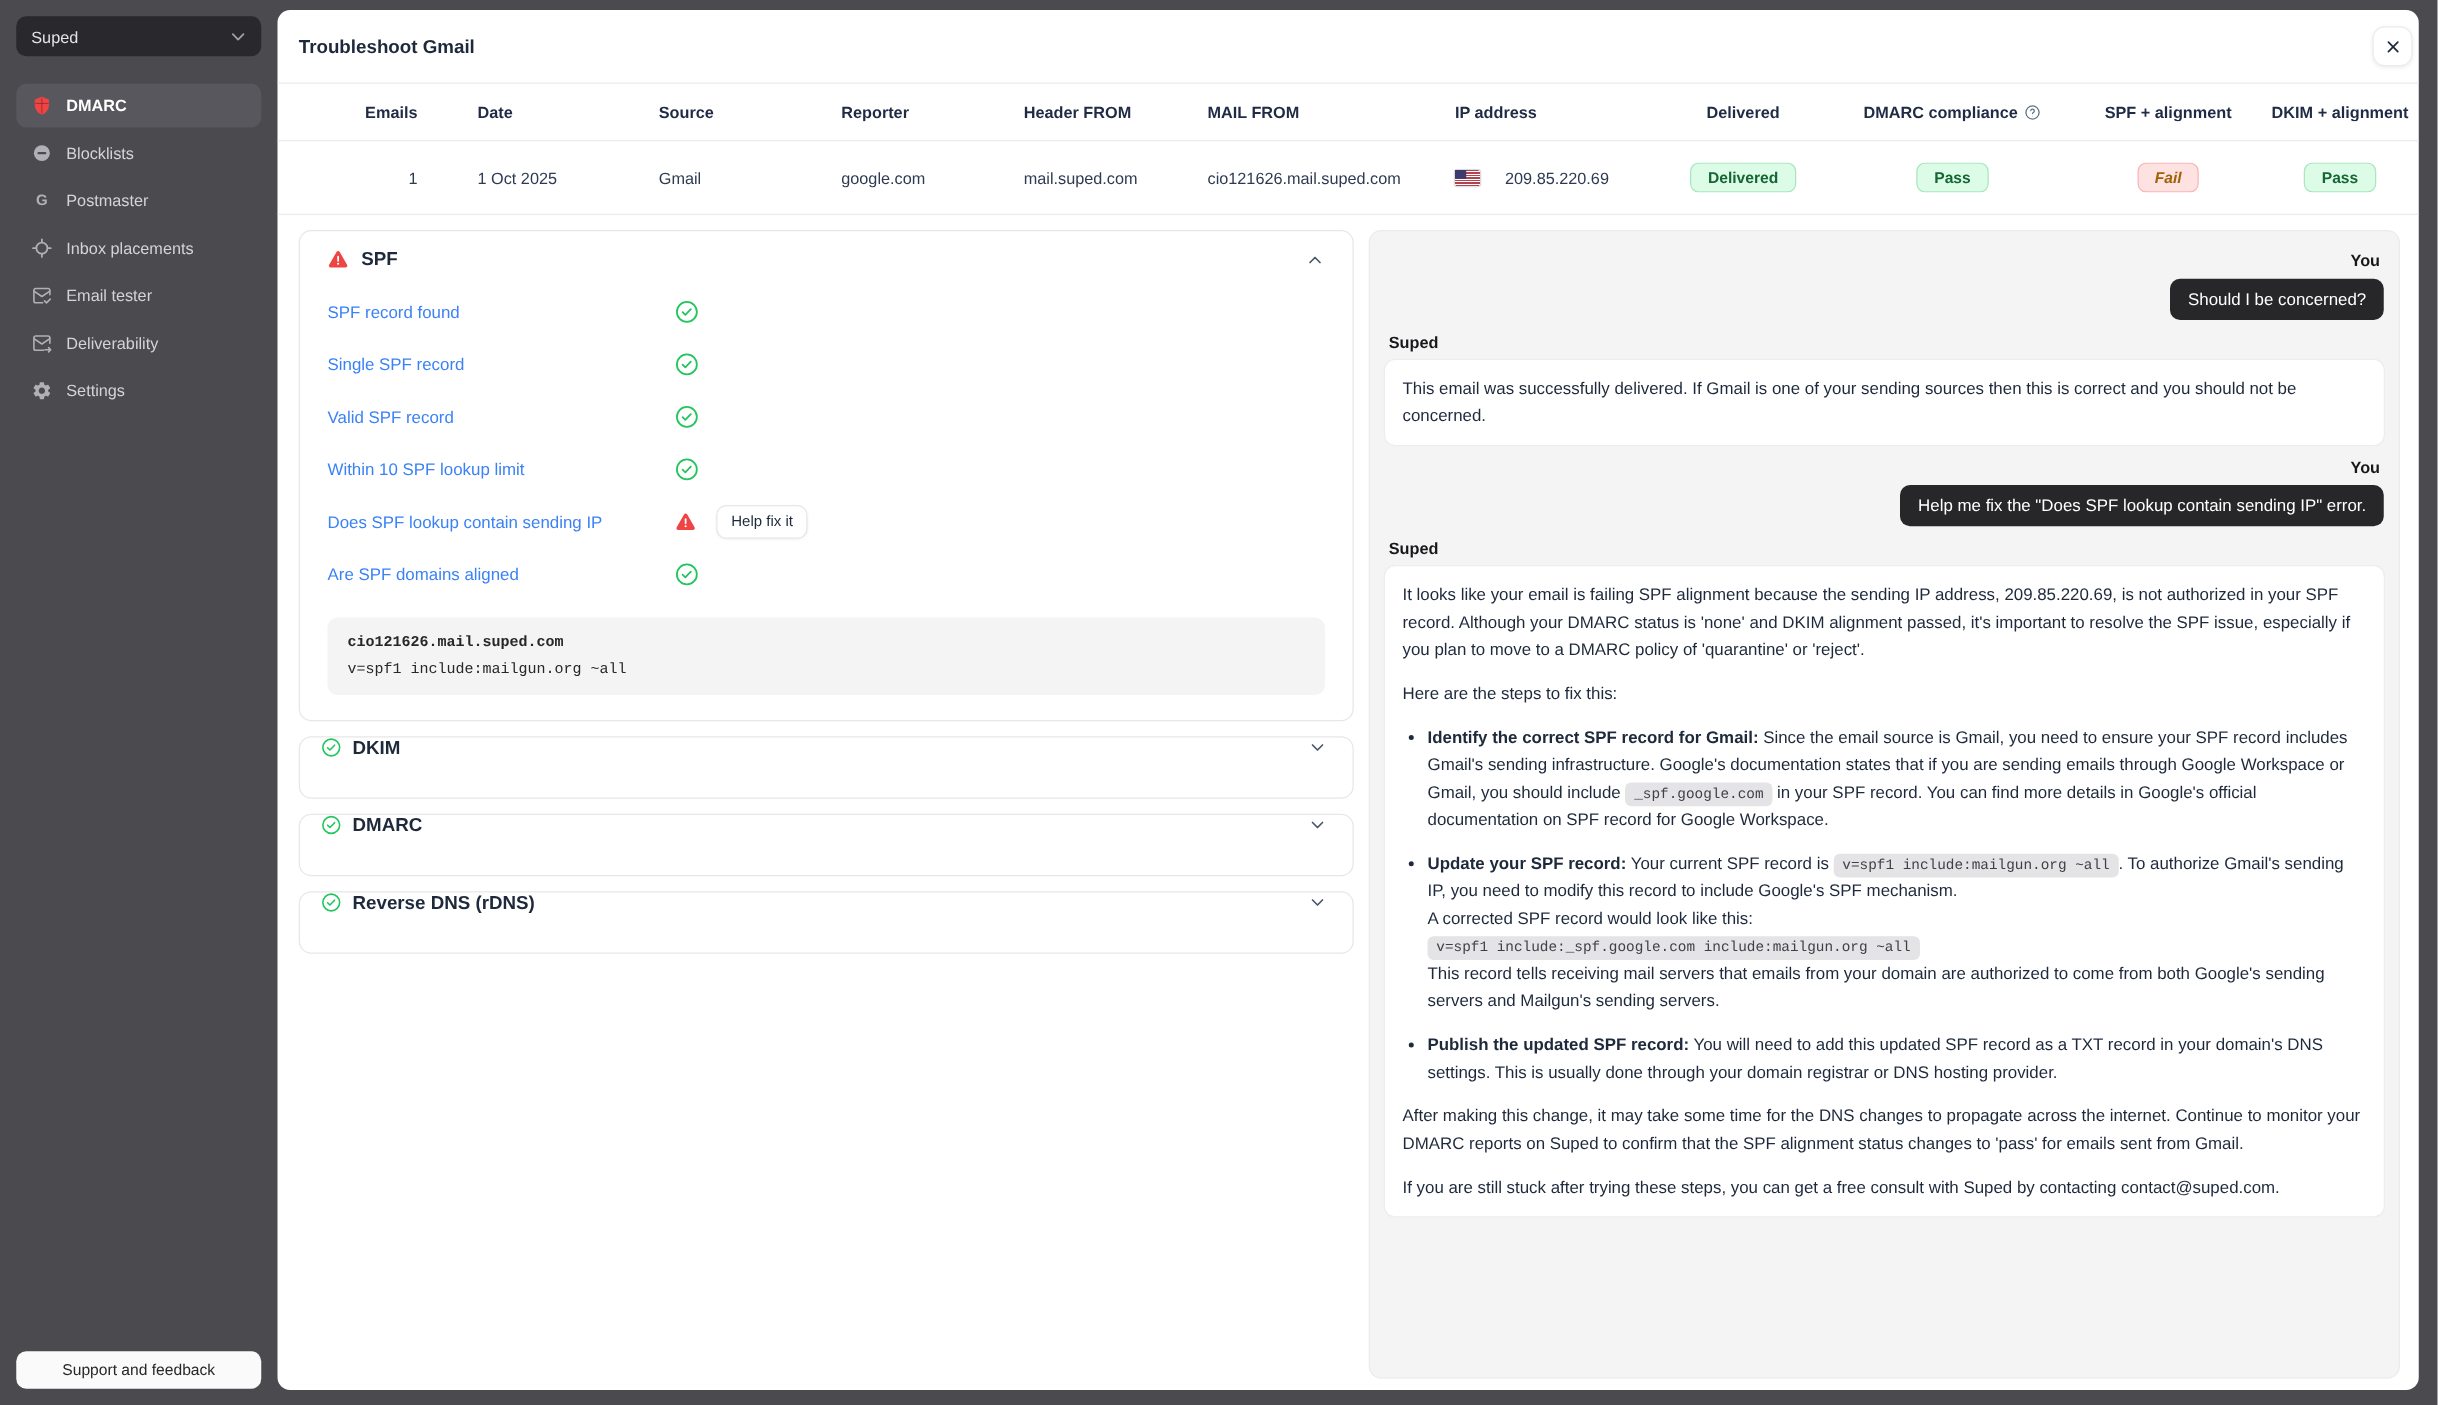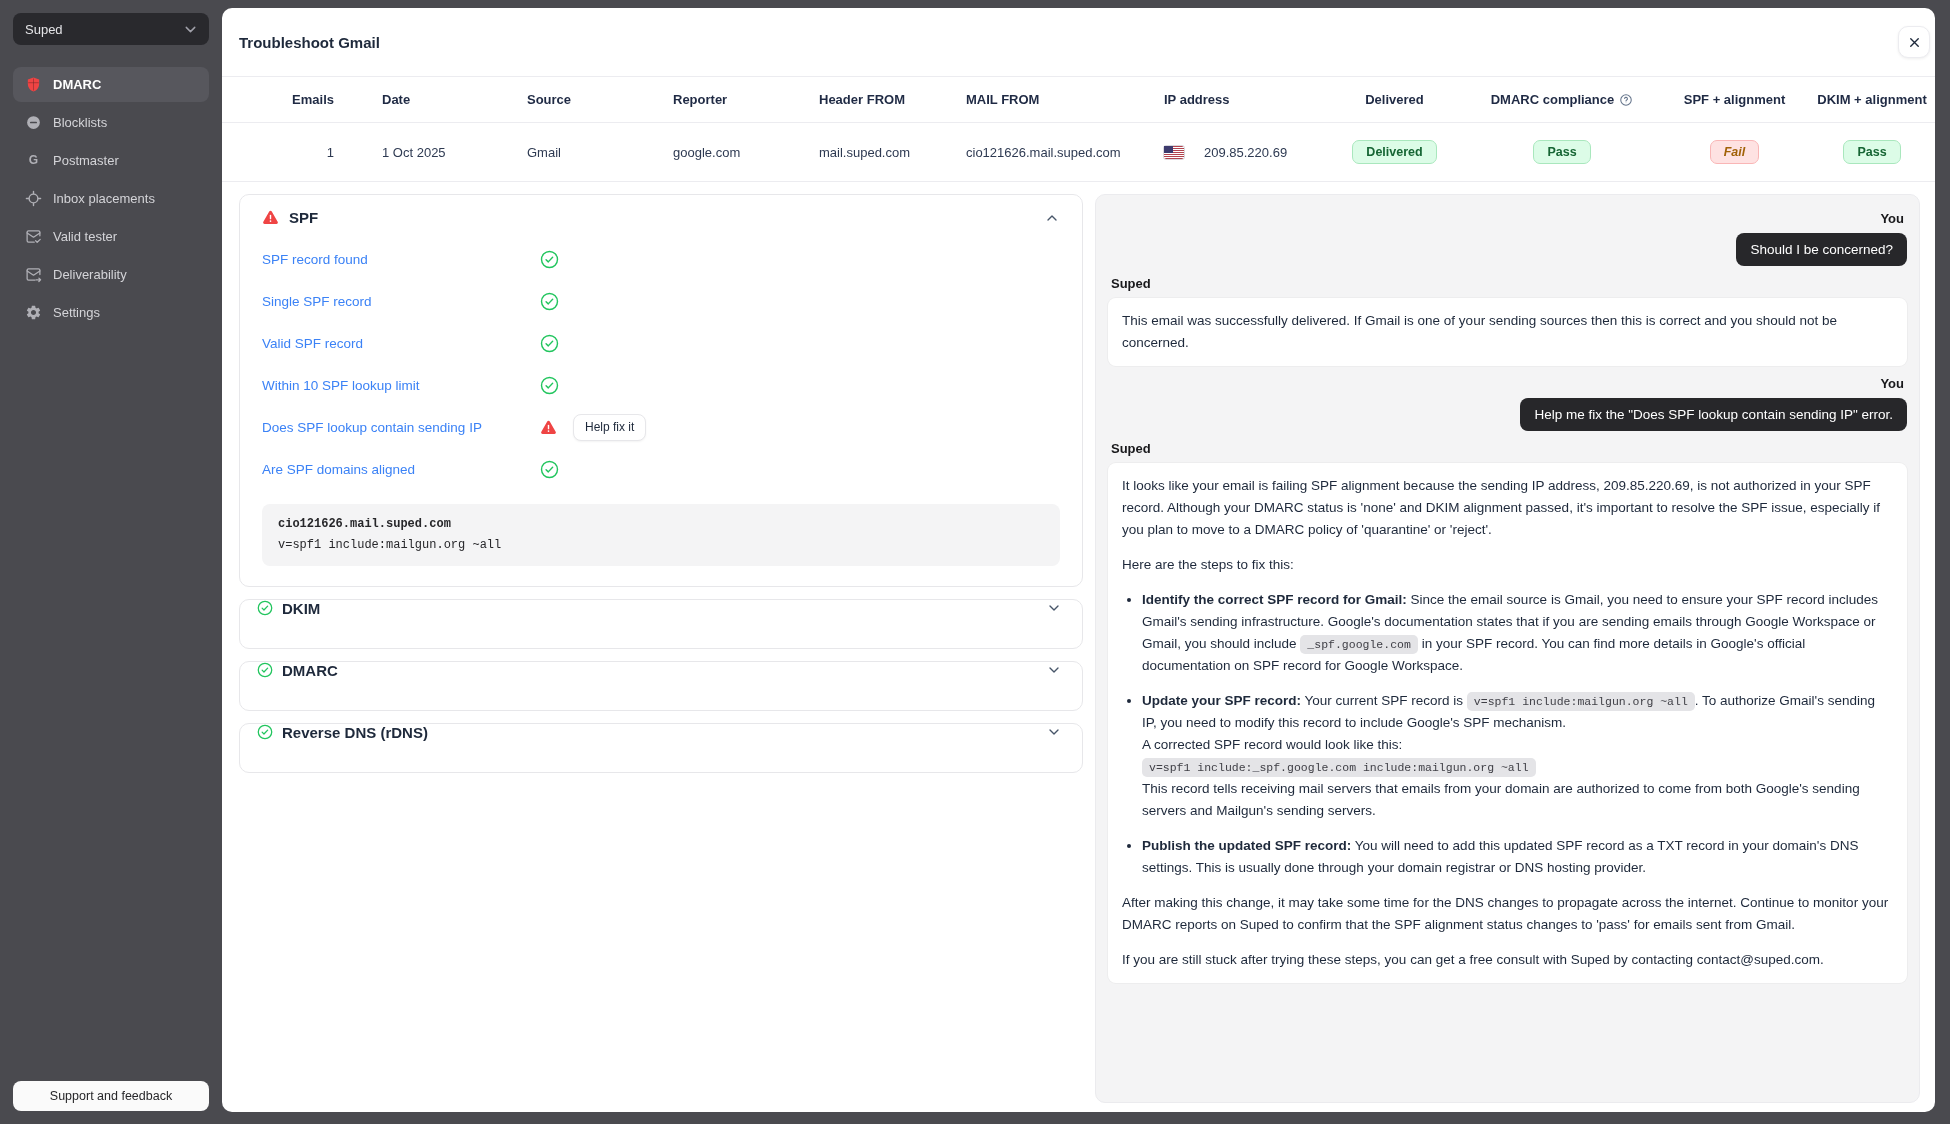--- a/index.html
+++ b/index.html
@@ -34,21 +34,21 @@
     font-size:12.5px; font-weight:500; color:#27272a;
   }
 
   
   .modal {
     margin-top:8px; width:1713px; height:1104px; background:#fff;
     border-radius:10px; display:flex; flex-direction:column; overflow:hidden;
     flex:none;
   }
   .modal-header {
-    height:69px; flex:none; display:flex; align-items:center; justify-content:space-between;
+    height:59px; flex:none; display:flex; align-items:center; justify-content:space-between;
     padding:0 5px 0 17px; border-bottom:1px solid #ececf0;
   }
   .modal-title { font-size:15px; font-weight:700; color:#1e293b; }
   .close-btn {
     width:32px; height:32px; border:1px solid #ececf0; border-radius:10px; background:#fff;
     box-shadow:0 1px 3px rgba(0,0,0,.07); display:flex; align-items:center; justify-content:center;
     cursor:pointer;
   }
   .close-btn svg { width:15px; height:15px; }
 
@@ -174,21 +174,21 @@
         <span>Inbox placements</span>
       </div>
       <div class="nav-item">
         <span class="nicon">
           <svg viewBox="0 0 24 24" fill="none" stroke="#b0b0b6" stroke-width="1.8" stroke-linecap="round" stroke-linejoin="round">
               <path d="M21 11V6a2 2 0 0 0-2-2H5a2 2 0 0 0-2 2v12a2 2 0 0 0 2 2h8"></path>
               <path d="m3 7 9 6 9-6"></path>
               <path d="m15 18 2.2 2.2 4.3-4.2"></path>
             </svg>
         </span>
-        <span>Valid tester</span>
+        <span>Email tester</span>
       </div>
       <div class="nav-item">
         <span class="nicon">
           <svg viewBox="0 0 24 24" fill="none" stroke="#b0b0b6" stroke-width="1.8" stroke-linecap="round" stroke-linejoin="round">
               <path d="M21 12V6a2 2 0 0 0-2-2H5a2 2 0 0 0-2 2v12a2 2 0 0 0 2 2h9"></path>
               <path d="m3 7 9 6 9-6"></path>
               <path d="M15.5 19.5h6.5m0 0-2.4-2.4m2.4 2.4-2.4 2.4"></path>
             </svg>
         </span>
         <span>Deliverability</span>

